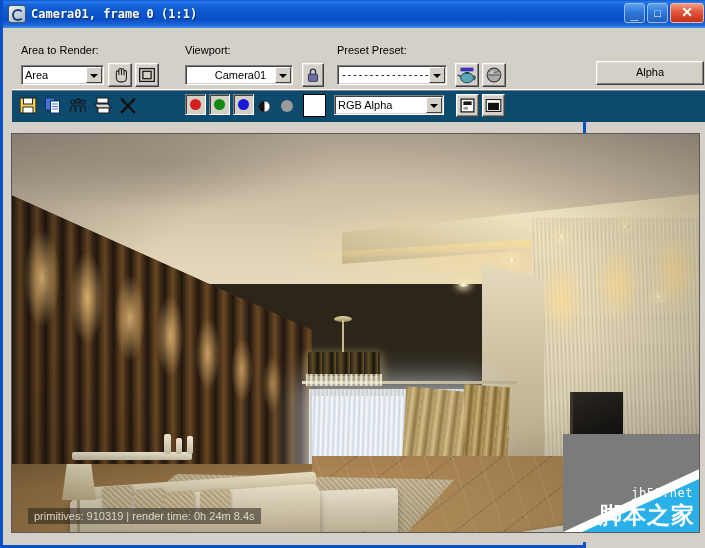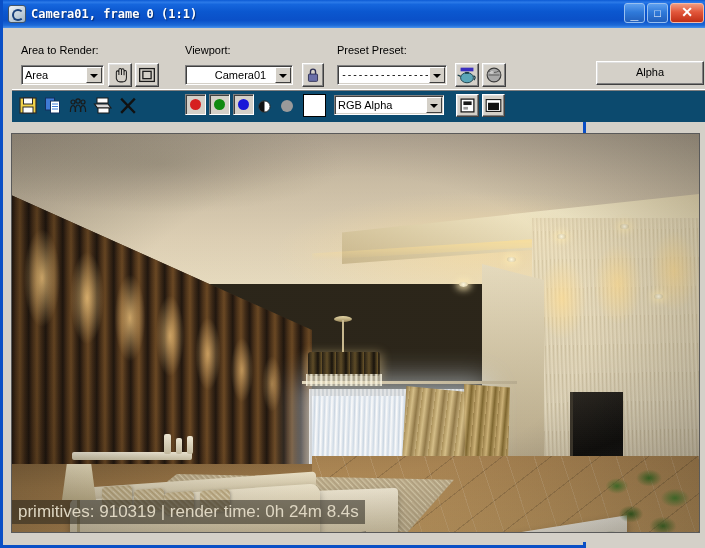--- a/index.html
+++ b/index.html
@@ -455,25 +455,25 @@
   }
   .grain {
     position:absolute; left:0; top:0; width:687px; height:398px;
     background-image:
       repeating-linear-gradient(0deg, rgba(255,255,255,.022) 0px, rgba(0,0,0,.022) 1px, rgba(255,255,255,.014) 2px);
     pointer-events:none;
   }
 
   .statusbar {
     position:absolute;
-    left:0; bottom:8px;
+    left:16px; bottom:8px;
     padding:2px 6px;
     background: rgba(40,36,28,.55);
     color:#ded6c2;
-    font-size:17px;
+    font-size:11px;
     font-family:"Liberation Sans", sans-serif;
     white-space:nowrap;
   }
 
   
   .wm {
     position:absolute;
     right:0; bottom:0;
     width:136px; height:98px;
     overflow:hidden;
@@ -747,18 +747,25 @@
         <div class="shelf-obj" style="left:60px; top:318px; width:120px; height:8px;"></div>
         <div class="shelf-obj" style="left:152px; top:300px; width:7px; height:20px;"></div>
         <div class="shelf-obj" style="left:164px; top:304px; width:6px; height:16px;"></div>
         <div class="shelf-obj" style="left:175px; top:302px; width:6px; height:18px;"></div>
 
         <div class="vignette"></div>
         <div class="grain"></div>
 
         <div class="statusbar">primitives: 910319 | render time: 0h 24m 8.4s</div>
 
+        <div class="wm">
+          <div class="wm-gray"></div>
+          <div class="wm-tri"></div>
+          <div class="wm-cyan"></div>
+          <div class="wm-en">jb51.net</div>
+          <div class="wm-cn">脚本之家</div>
+        </div>
       </div>
     </div>
 
     <div class="bottom-strip"></div>
   </div>
 </div>
 
 </body></html>

